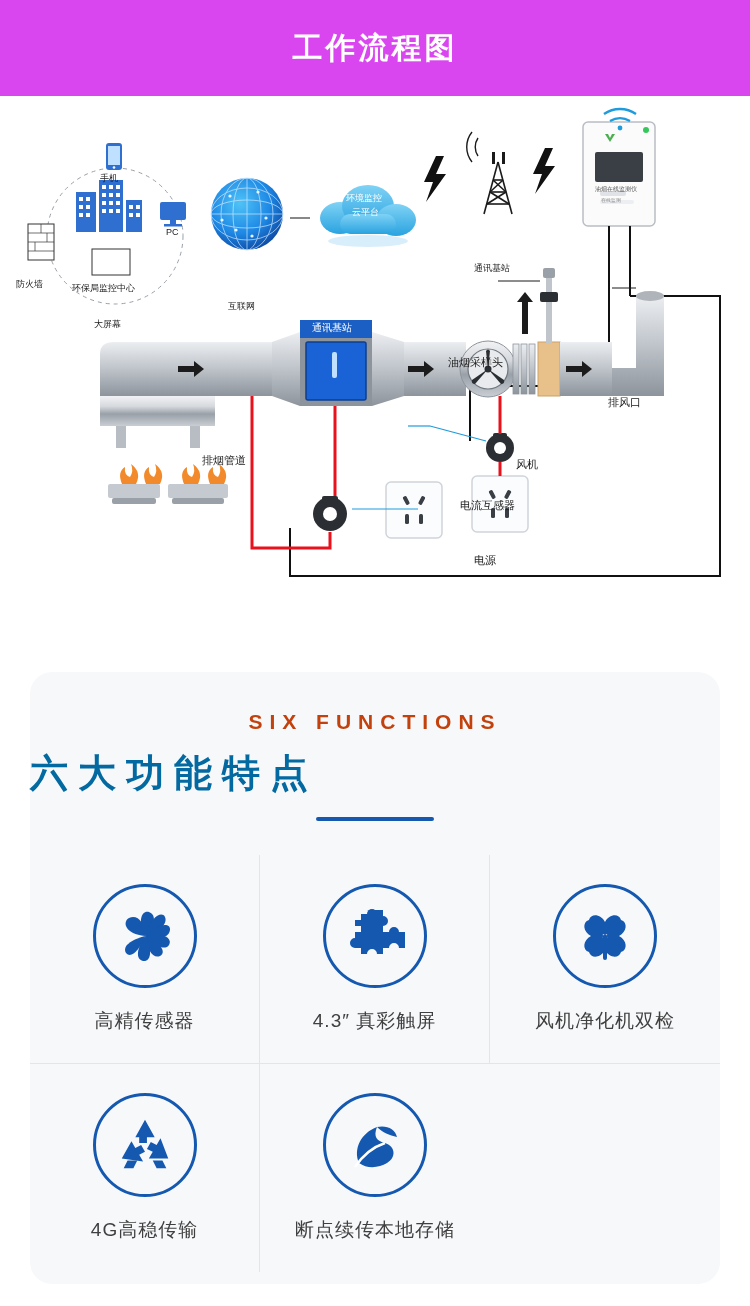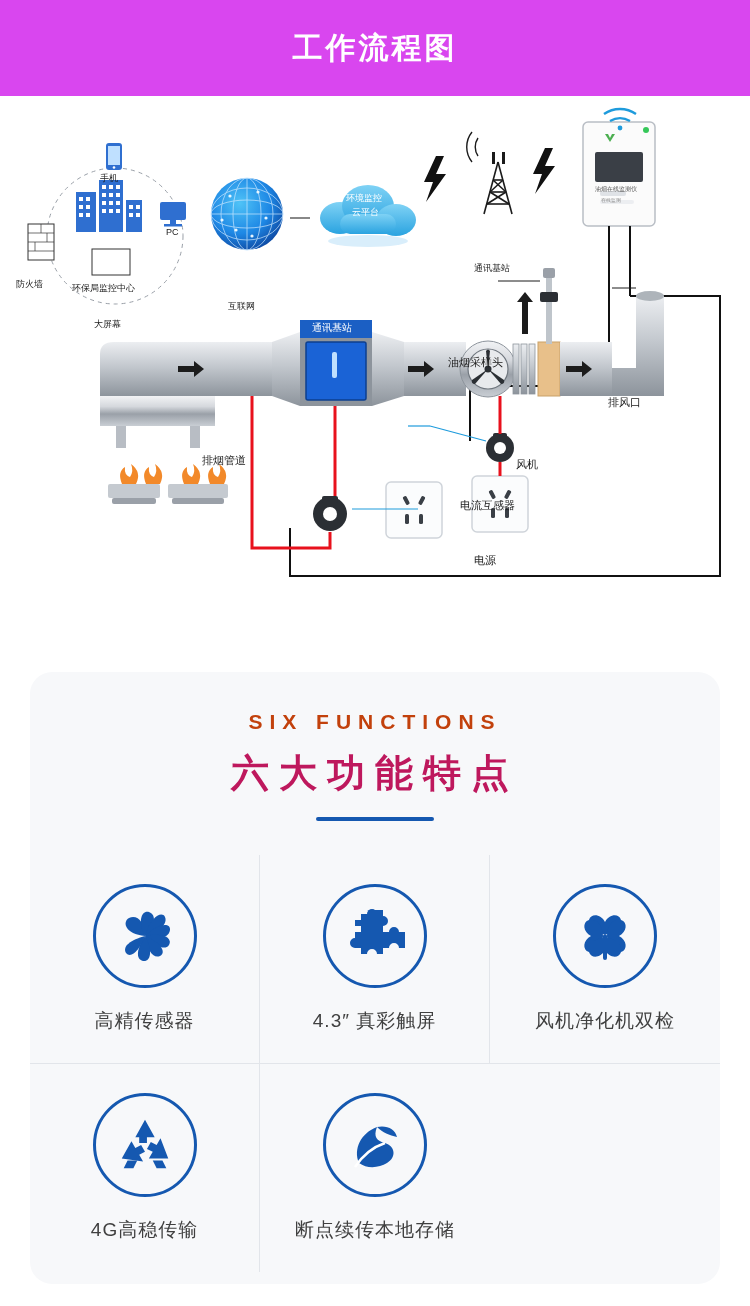--- a/index.html
+++ b/index.html
@@ -30,21 +30,21 @@
   
   .six{
     position:absolute;left:30px;top:672px;width:690px;height:612px;
     background:#f7f8fa;border-radius:22px;
   }
   .six-en{
     text-align:center;color:#c2410c;font-size:21px;letter-spacing:7px;
     margin-top:38px;font-weight:bold;
   }
   .six-cn{
-    text-align:center;color:#be185d;font-size:38px;font-weight:bold;
+    color:#0369a1;font-size:38px;font-weight:bold;
     letter-spacing:10px;margin-top:14px;
   }
   .six-rule{
     width:118px;height:4px;background:#1558b0;margin:18px auto 0;border-radius:2px;
   }
   .grid{
     margin-top:34px;display:grid;grid-template-columns:1fr 1fr 1fr;
   }
   .cell{
     height:208px;display:flex;flex-direction:column;align-items:center;

